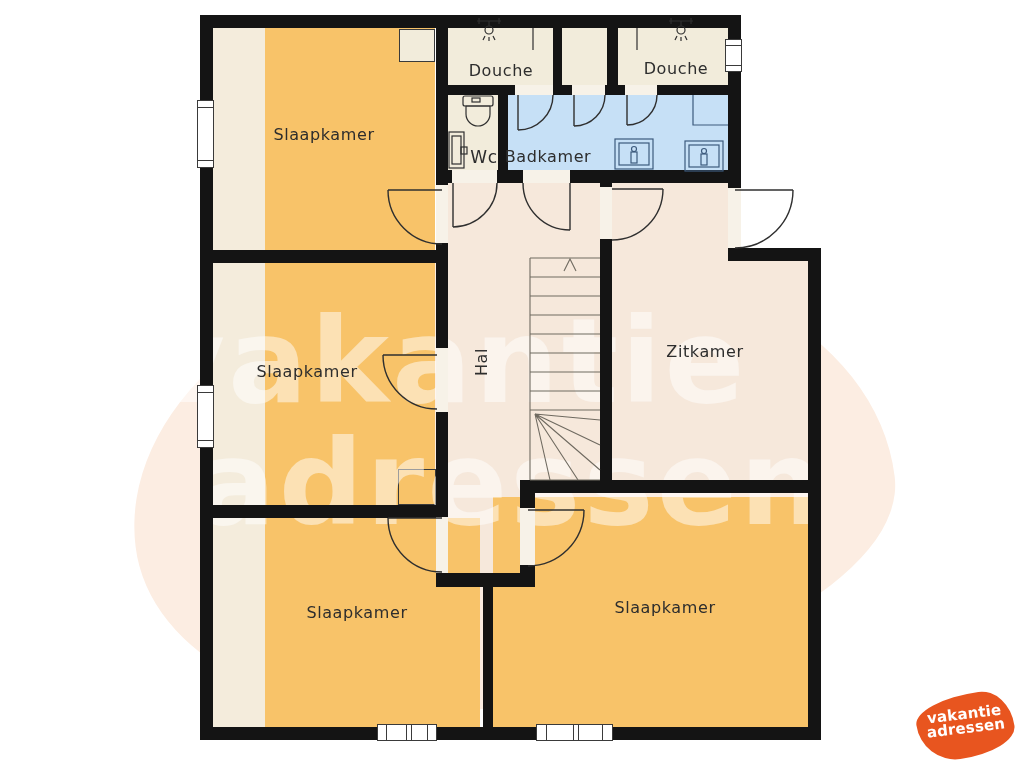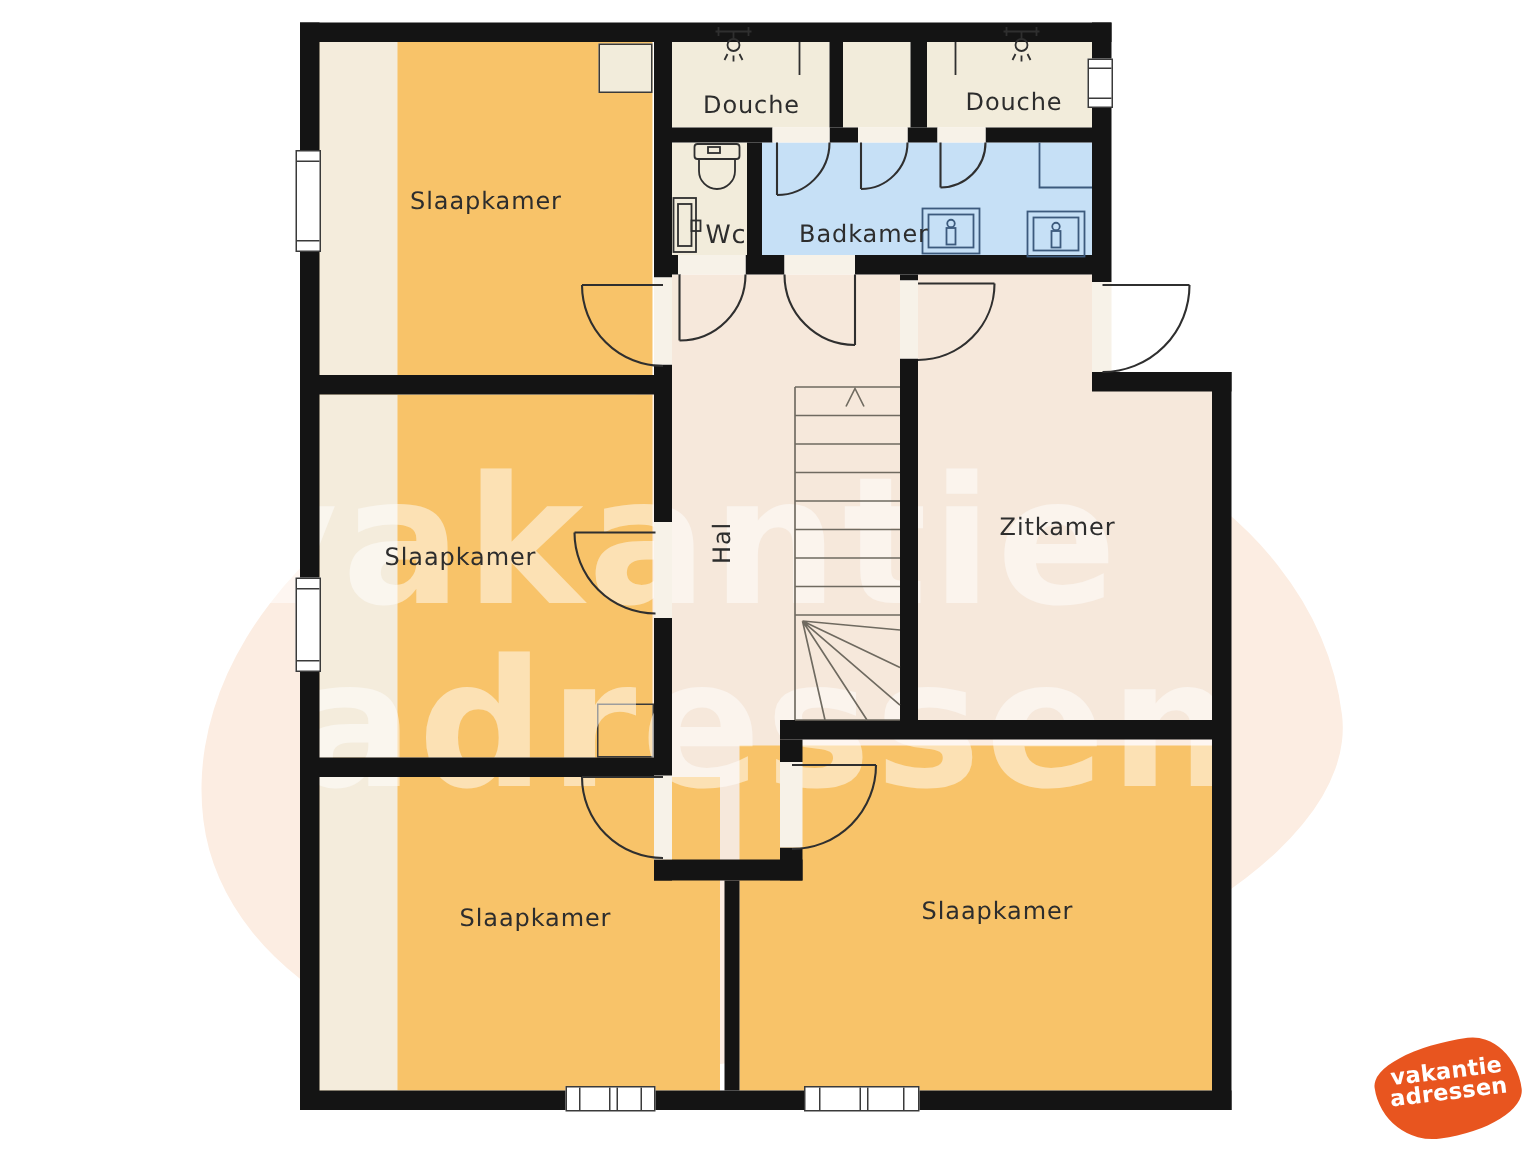--- a/index.html
+++ b/index.html
@@ -231,21 +231,21 @@
     </g>
   </svg>
 
   <div class="abs lbl" style="left:324px;top:134px;">Slaapkamer</div>
   <div class="abs lbl" style="left:307px;top:371px;">Slaapkamer</div>
   <div class="abs lbl" style="left:357px;top:612px;">Slaapkamer</div>
   <div class="abs lbl" style="left:665px;top:607px;">Slaapkamer</div>
   <div class="abs lbl" style="left:501px;top:70px;">Douche</div>
   <div class="abs lbl" style="left:676px;top:68px;">Douche</div>
   <div class="abs lbl" style="left:484px;top:157px;font-size:17px;">Wc</div>
-  <div class="abs lbl" style="left:576px;top:156px;">Badkamer</div>
+  <div class="abs lbl" style="left:548px;top:156px;">Badkamer</div>
   <div class="abs lbl rot" style="left:481px;top:362px;">Hal</div>
   <div class="abs lbl" style="left:705px;top:351px;">Zitkamer</div>
 
   <div id="logo" class="abs">
     <div id="logo-blob" class="abs"></div>
     <div id="logo-text" class="abs">
       <div>vakantie</div>
       <div>adressen</div>
     </div>
   </div>

